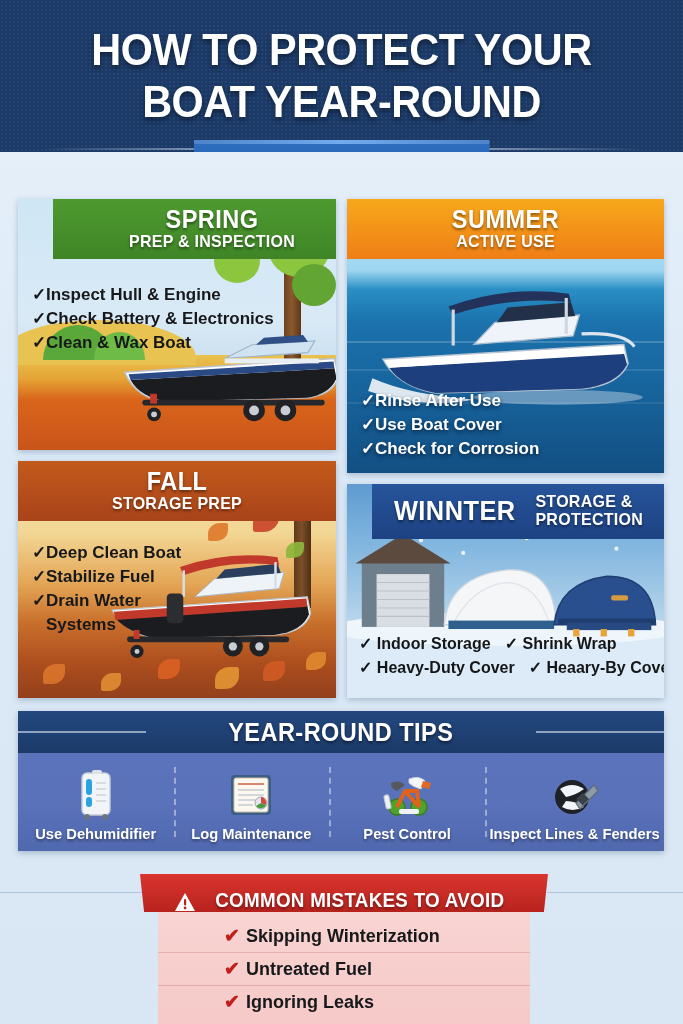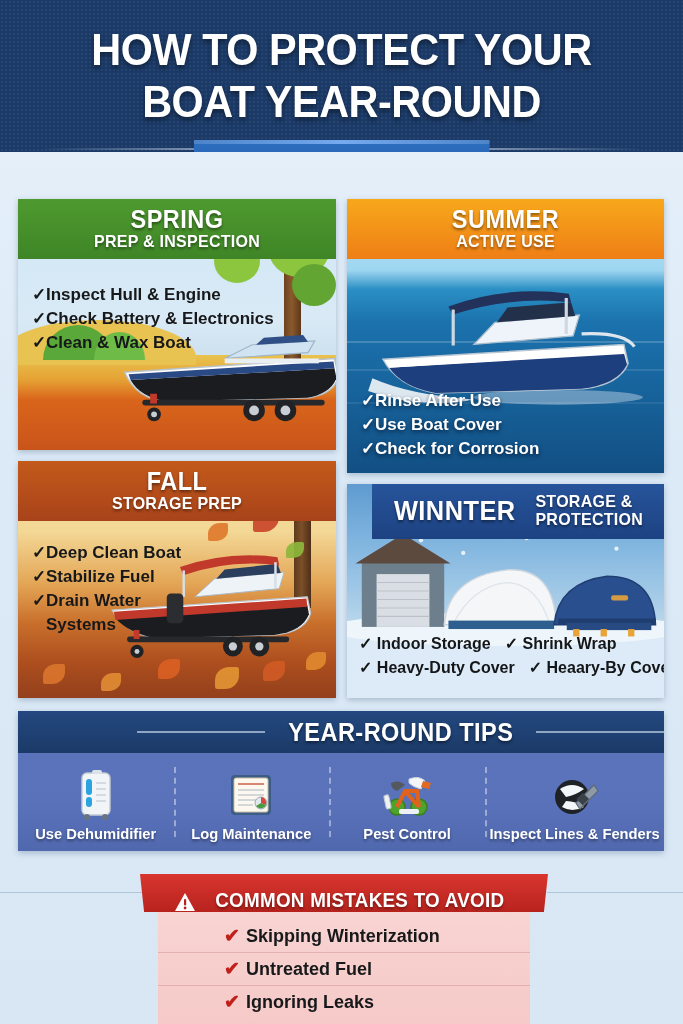--- a/index.html
+++ b/index.html
@@ -97,21 +97,21 @@
     letter-spacing: .5px; text-shadow: 0 2px 3px rgba(0,0,0,.45);
     font-family: "Liberation Sans Narrow","Liberation Sans", sans-serif;
     transform: scaleX(.94);
   }
   .panel-head .sub {
     display: block; font-size: 17px; font-weight: bold; line-height: 19px;
     letter-spacing: .3px; text-shadow: 0 2px 3px rgba(0,0,0,.45);
     font-family: "Liberation Sans Narrow","Liberation Sans", sans-serif;
     transform: scaleX(.94);
   }
-  .head-spring { background: linear-gradient(180deg, #4e9a2f 0%, #3f8527 100%); }
+  .head-spring { background: linear-gradient(180deg, #4e9a2f 0%, #3f8527 100%); margin-left: 35px; }
   .head-summer { background: linear-gradient(180deg, #f7a81b 0%, #ef7e16 100%); }
   .head-fall   { background: linear-gradient(180deg, #c35a1b 0%, #a8431a 100%); }
   .head-winter { background: linear-gradient(180deg, #27549b 0%, #1d4282 100%); }
 
   
   .head-winter.inline-head { display: flex; align-items: center; justify-content: center; gap: 12px; padding: 9px 6px 10px; }
   .head-winter .season { font-size: 27px; }
   .head-winter .sub { font-size: 17px; text-align: left; line-height: 18px; }
 
   .panel-art { position: absolute; inset: 0; z-index: 1; }
@@ -162,21 +162,21 @@
   .winter-two-col li { font-size:16px; line-height:24px; color:#141618; font-weight:bold;
     font-family:"Liberation Sans Narrow","Liberation Sans",sans-serif; list-style:none; white-space:nowrap; }
 
   
   .tips {
     position: absolute; left: 18px; top: 711px; width: 646px; height: 140px;
     box-shadow: 0 2px 6px rgba(30,60,100,.28); overflow: hidden;
   }
   .tips-head {
     height: 42px; background: linear-gradient(180deg,#23487f 0%, #1b3a68 100%);
-    display:flex; align-items:center; justify-content:flex-end; gap:16px;
+    display:flex; align-items:center; justify-content:space-between; gap:16px;
   }
   .tips-head .rule { height:2px; width:128px; background: rgba(205,220,238,.65); }
   .tips-title {
     color:#fff; font-size:25px; font-weight:bold; letter-spacing:.5px;
     font-family:"Liberation Sans Narrow","Liberation Sans",sans-serif;
     text-shadow: 0 2px 3px rgba(0,0,0,.45); transform: scaleX(.94);
   }
   .tips-body {
     height: 98px; background: linear-gradient(180deg,#5b73bb 0%, #5a72ba 50%, #5068ae 100%);
     display:flex;

